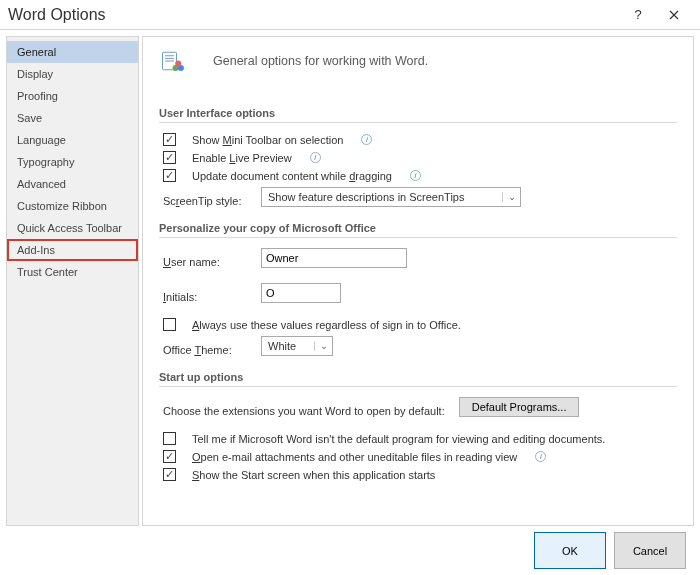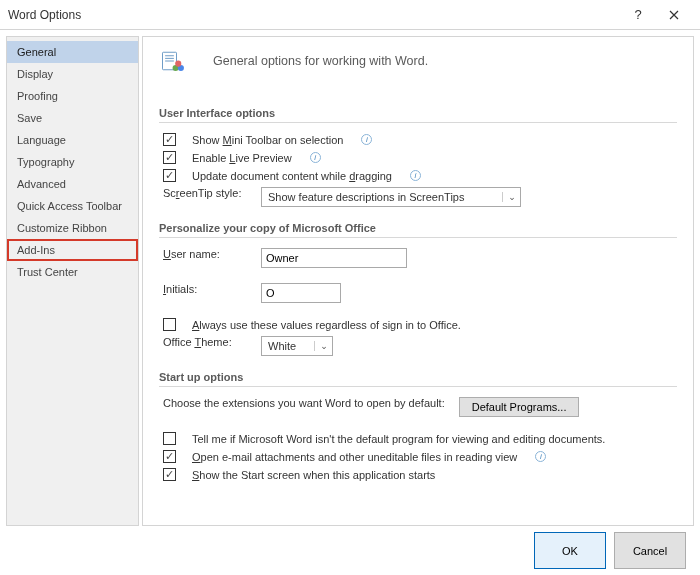--- a/index.html
+++ b/index.html
@@ -1,37 +1,37 @@
 <!DOCTYPE html>
 <html><head>
 <meta charset="utf-8">
 <style>
 * { box-sizing: border-box; margin: 0; padding: 0; }
 body { font-family: "Segoe UI", Tahoma, sans-serif; font-size: 11px; background: #fff; width: 700px; height: 575px; overflow: hidden; color: #333; }
 .titlebar { height: 30px; border-bottom: 1px solid #d4d4d4; display: flex; align-items: center; padding: 0 8px; }
-.titlebar-title { flex: 1; font-size: 12px; color: #333; }
+.titlebar-title { flex: 1; font-size: 16px; color: #333; }
 .titlebar-btn { width: 36px; height: 28px; display: flex; align-items: center; justify-content: center; font-size: 13px; color: #333; }
 .main { display: flex; height: 502px; }
 .sidebar { width: 133px; background: #f0f0f0; border-right: 1px solid #d4d4d4; padding: 4px 0; margin: 6px 0 6px 6px; border: 1px solid #d4d4d4; }
 .sidebar-item { padding: 5px 10px; color: #444; cursor: default; font-size: 11px; }
 .sidebar-item.selected { background: #c0d3ea; color: #1a1a1a; }
 .sidebar-item.highlighted { border: 2px solid #d43a2a; padding: 3px 8px; }
 .content { flex: 1; padding: 10px 16px 6px 16px; margin: 6px 6px 6px 3px; border: 1px solid #d4d4d4; overflow: auto; }
 .header-row { display: flex; align-items: center; gap: 26px; margin-bottom: 32px; }
 .header-icon { width: 28px; height: 28px; }
 .header-text { font-size: 12.5px; color: #5a5a5a; }
 .section-title { color: #5a5a5a; font-size: 11px; font-weight: 600; border-bottom: 1px solid #d8d8d8; padding-bottom: 3px; margin: 12px 0 10px 0; }
 .field-row { display: flex; align-items: center; gap: 16px; margin: 5px 0 5px 4px; }
 .cb { width: 13px; height: 13px; border: 1px solid #333; display: inline-flex; align-items: center; justify-content: center; background: #fff; flex-shrink: 0; }
 .cb.checked::after { content: "✓"; font-size: 11px; line-height: 1; color: #444; }
 .lbl { font-size: 11px; color: #333; }
 .u { text-decoration: underline; }
 .info-icon { width: 11px; height: 11px; border: 1px solid #8ab4d8; border-radius: 50%; display: inline-flex; align-items: center; justify-content: center; font-size: 8px; color: #4a88bd; margin-left: 2px; flex-shrink: 0; }
 .info-icon::after { content: "i"; font-style: italic; }
-.form-row { display: flex; align-items: flex-start; gap: 8px; margin: 5px 0 15px 4px; }
+.form-row { display: flex; align-items: flex-end; gap: 8px; margin: 5px 0 15px 4px; }
 .form-label { width: 90px; font-size: 11px; color: #333; }
 .text-input { border: 1px solid #a9a9a9; height: 20px; padding: 0 4px; font-size: 11px; font-family: inherit; }
 .select { border: 1px solid #a9a9a9; height: 20px; background: #fff; display: flex; align-items: center; padding: 0 2px 0 6px; font-size: 11px; }
 .select-text { flex: 1; }
 .select-arrow { width: 16px; text-align: center; color: #555; font-size: 9px; border-left: 1px solid #ccc; padding-left: 3px;}
 .btn { border: 1px solid #adadad; background: #e1e1e1; padding: 3px 12px; font-size: 11px; font-family: inherit; cursor: default; }
 .btn.primary { border: 1px solid #0067b8; background: #e5f1fb; }
 .footer { height: 36px; border-top: 0; display: flex; align-items: center; justify-content: flex-end; gap: 8px; padding: 0 14px; }
 .footer .btn { width: 72px; height: 37px; padding: 12px; }
 </style>
@@ -50,22 +50,22 @@
 
 <div class="main">
   <div class="sidebar">
     <div class="sidebar-item selected">General</div>
     <div class="sidebar-item">Display</div>
     <div class="sidebar-item">Proofing</div>
     <div class="sidebar-item">Save</div>
     <div class="sidebar-item">Language</div>
     <div class="sidebar-item">Typography</div>
     <div class="sidebar-item">Advanced</div>
+    <div class="sidebar-item">Customize Ribbon</div>
     <div class="sidebar-item">Quick Access Toolbar</div>
-    <div class="sidebar-item">Customize Ribbon</div>
     <div class="sidebar-item highlighted">Add-Ins</div>
     <div class="sidebar-item">Trust Center</div>
   </div>
 
   <div class="content">
     <div class="header-row">
       <svg class="header-icon" viewBox="0 0 32 32">
         <rect x="4" y="6" width="16" height="20" rx="1" fill="#fff" stroke="#5a8fbf" stroke-width="1"></rect>
         <line x1="7" y1="10" x2="17" y2="10" stroke="#5a8fbf"></line>
           <line x1="7" y1="13" x2="17" y2="13" stroke="#5a8fbf"></line>

